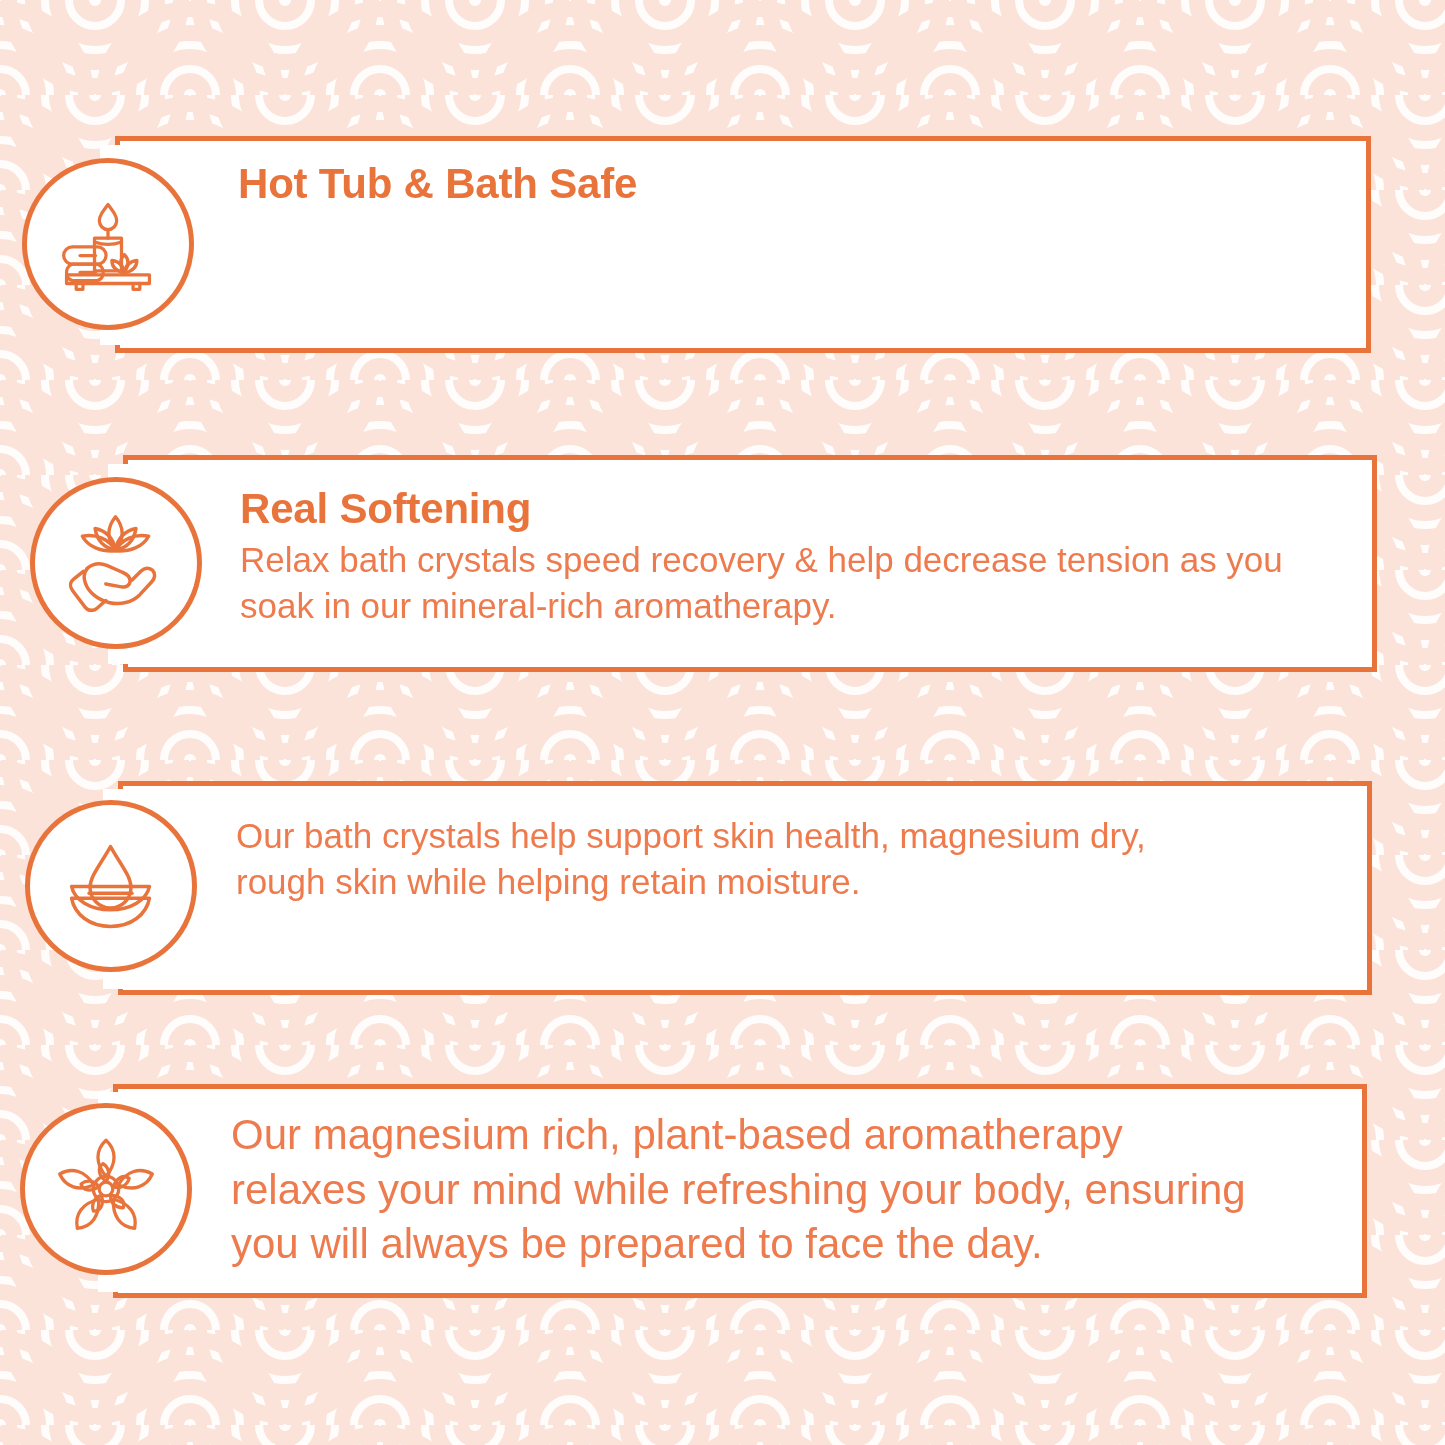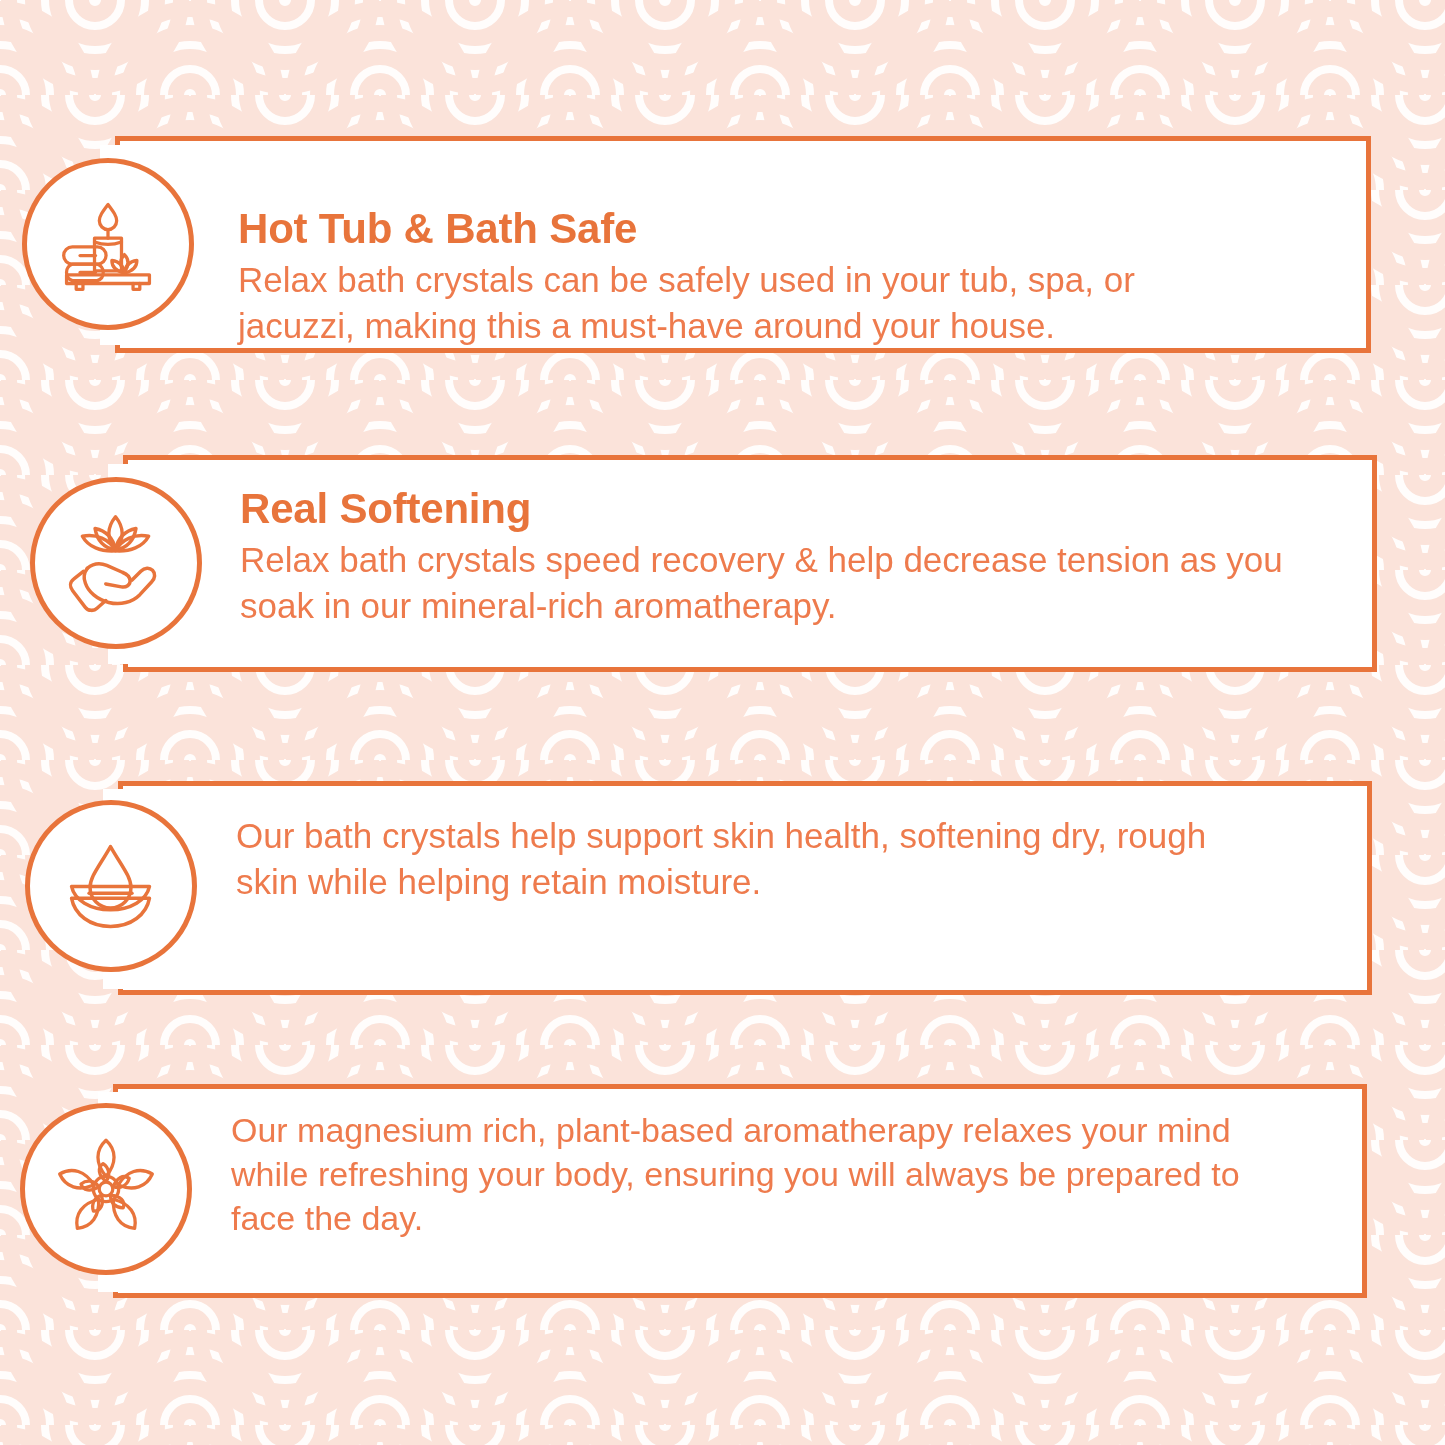--- a/index.html
+++ b/index.html
@@ -79,38 +79,38 @@
     font-size: 35px;
     line-height: 1.30;
     font-weight: normal;
     margin-top: 6px;
   }
 
   
   #card-1 { left: 115px;  top: 136px;  width: 1256px; height: 217px; }
   #badge-1 { left: 22px;  top: 158px; }
   #mask-1  { left: 100px; top: 145px;  width: 120px; height: 200px; }
-  #text-1  { left: 238px; top: 162px;  width: 1000px; margin-top: 45px; }
+  #text-1  { left: 238px; top: 162px;  width: 1000px; }
 
   #card-2 { left: 123px;  top: 455px;  width: 1254px; height: 217px; }
   #badge-2 { left: 30px;  top: 477px; }
   #mask-2  { left: 108px; top: 464px;  width: 120px; height: 200px; }
   #text-2  { left: 240px; top: 487px;  width: 1070px; }
 
   #card-3 { left: 118px;  top: 781px;  width: 1254px; height: 214px; }
   #badge-3 { left: 25px;  top: 800px; }
   #mask-3  { left: 103px; top: 789px;  width: 120px; height: 200px; }
   #text-3  { left: 236px; top: 807px;  width: 1000px; }
 
   #card-4 { left: 113px;  top: 1084px; width: 1254px; height: 214px; }
   #badge-4 { left: 20px;  top: 1103px; }
   #mask-4  { left: 98px;  top: 1092px; width: 120px; height: 200px; }
   #text-4  { left: 231px; top: 1102px; width: 1030px; }
 
-  #text-4 .card-body { font-size: 34px; }
+  #text-4 .card-body { font-size: 42px; }
   #text-1 .card-body,
   #text-2 .card-body,
   #text-3 .card-body { font-size: 35px; }
 </style>
 </head>
 <body>
 
 <svg id="bg-pattern" viewBox="0 0 1445 1445" xmlns="http://www.w3.org/2000/svg" aria-hidden="true">
   <defs>
     <pattern id="seigaiha" x="0" y="0" width="190" height="95" patternUnits="userSpaceOnUse">
@@ -163,21 +163,20 @@
       <path d="M72 85 c-9-2-13-6-13-13 7 1 12 5 13 13z"></path>
       <path d="M72 85 c9-2 13-6 13-13 -7 1-12 5-13 13z"></path>
 
       <path d="M12 87 h86 v9 h-86 z"></path>
       <path d="M22 96 v6 h7 v-6"></path>
       <path d="M81 96 v6 h7 v-6"></path>
     </svg>
   </div>
   <div class="card-text" id="text-1">
     <div class="card-title">Hot Tub &amp; Bath Safe</div>
-    <div class="card-body">Relax bath crystals can be safely used in your tub, spa, or jacuzzi, making this a must-have around your house.</div>
   </div>
 
   <div class="feature-card" id="card-2"></div>
   <div class="badge-mask" id="mask-2"></div>
   <div class="icon-badge" id="badge-2">
     <svg width="112" height="112" viewBox="0 0 115 115" fill="none" stroke="#E8743B" stroke-width="3.6" stroke-linecap="round" stroke-linejoin="round">
 
       <path d="M57 10 c-9 11-9 23 0 34 9-11 9-23 0-34z"></path>
 
       <path d="M57 44 c-12-2-19-10-21-22 11 2 19 10 21 22z"></path>
@@ -205,21 +204,21 @@
       <path d="M57 17 C45 38 36 48 36 59 a21 21 0 0 0 42 0 c0-11-9-21-21-42z"></path>
 
       <path d="M17 58 h80 c-3 14-19 24-40 24 S20 72 17 58z"></path>
 
       <path d="M17 70 h80 c-3 17-19 29-40 29 S20 87 17 70z"></path>
 
       <path d="M35 65 h44"></path>
     </svg>
   </div>
   <div class="card-text" id="text-3">
-    <div class="card-body">Our bath crystals help support skin health, softening dry, rough skin while helping retain moisture.</div>
+    <div class="card-body">Our bath crystals help support skin health, magnesium dry, rough skin while helping retain moisture.</div>
   </div>
 
   <div class="feature-card" id="card-4"></div>
   <div class="badge-mask" id="mask-4"></div>
   <div class="icon-badge" id="badge-4">
     <svg width="112" height="112" viewBox="0 0 115 115" fill="none" stroke="#E8743B" stroke-width="3.4" stroke-linecap="round" stroke-linejoin="round">
       <g>
 
         <g transform="translate(57.5,57.5)">
           <g>

